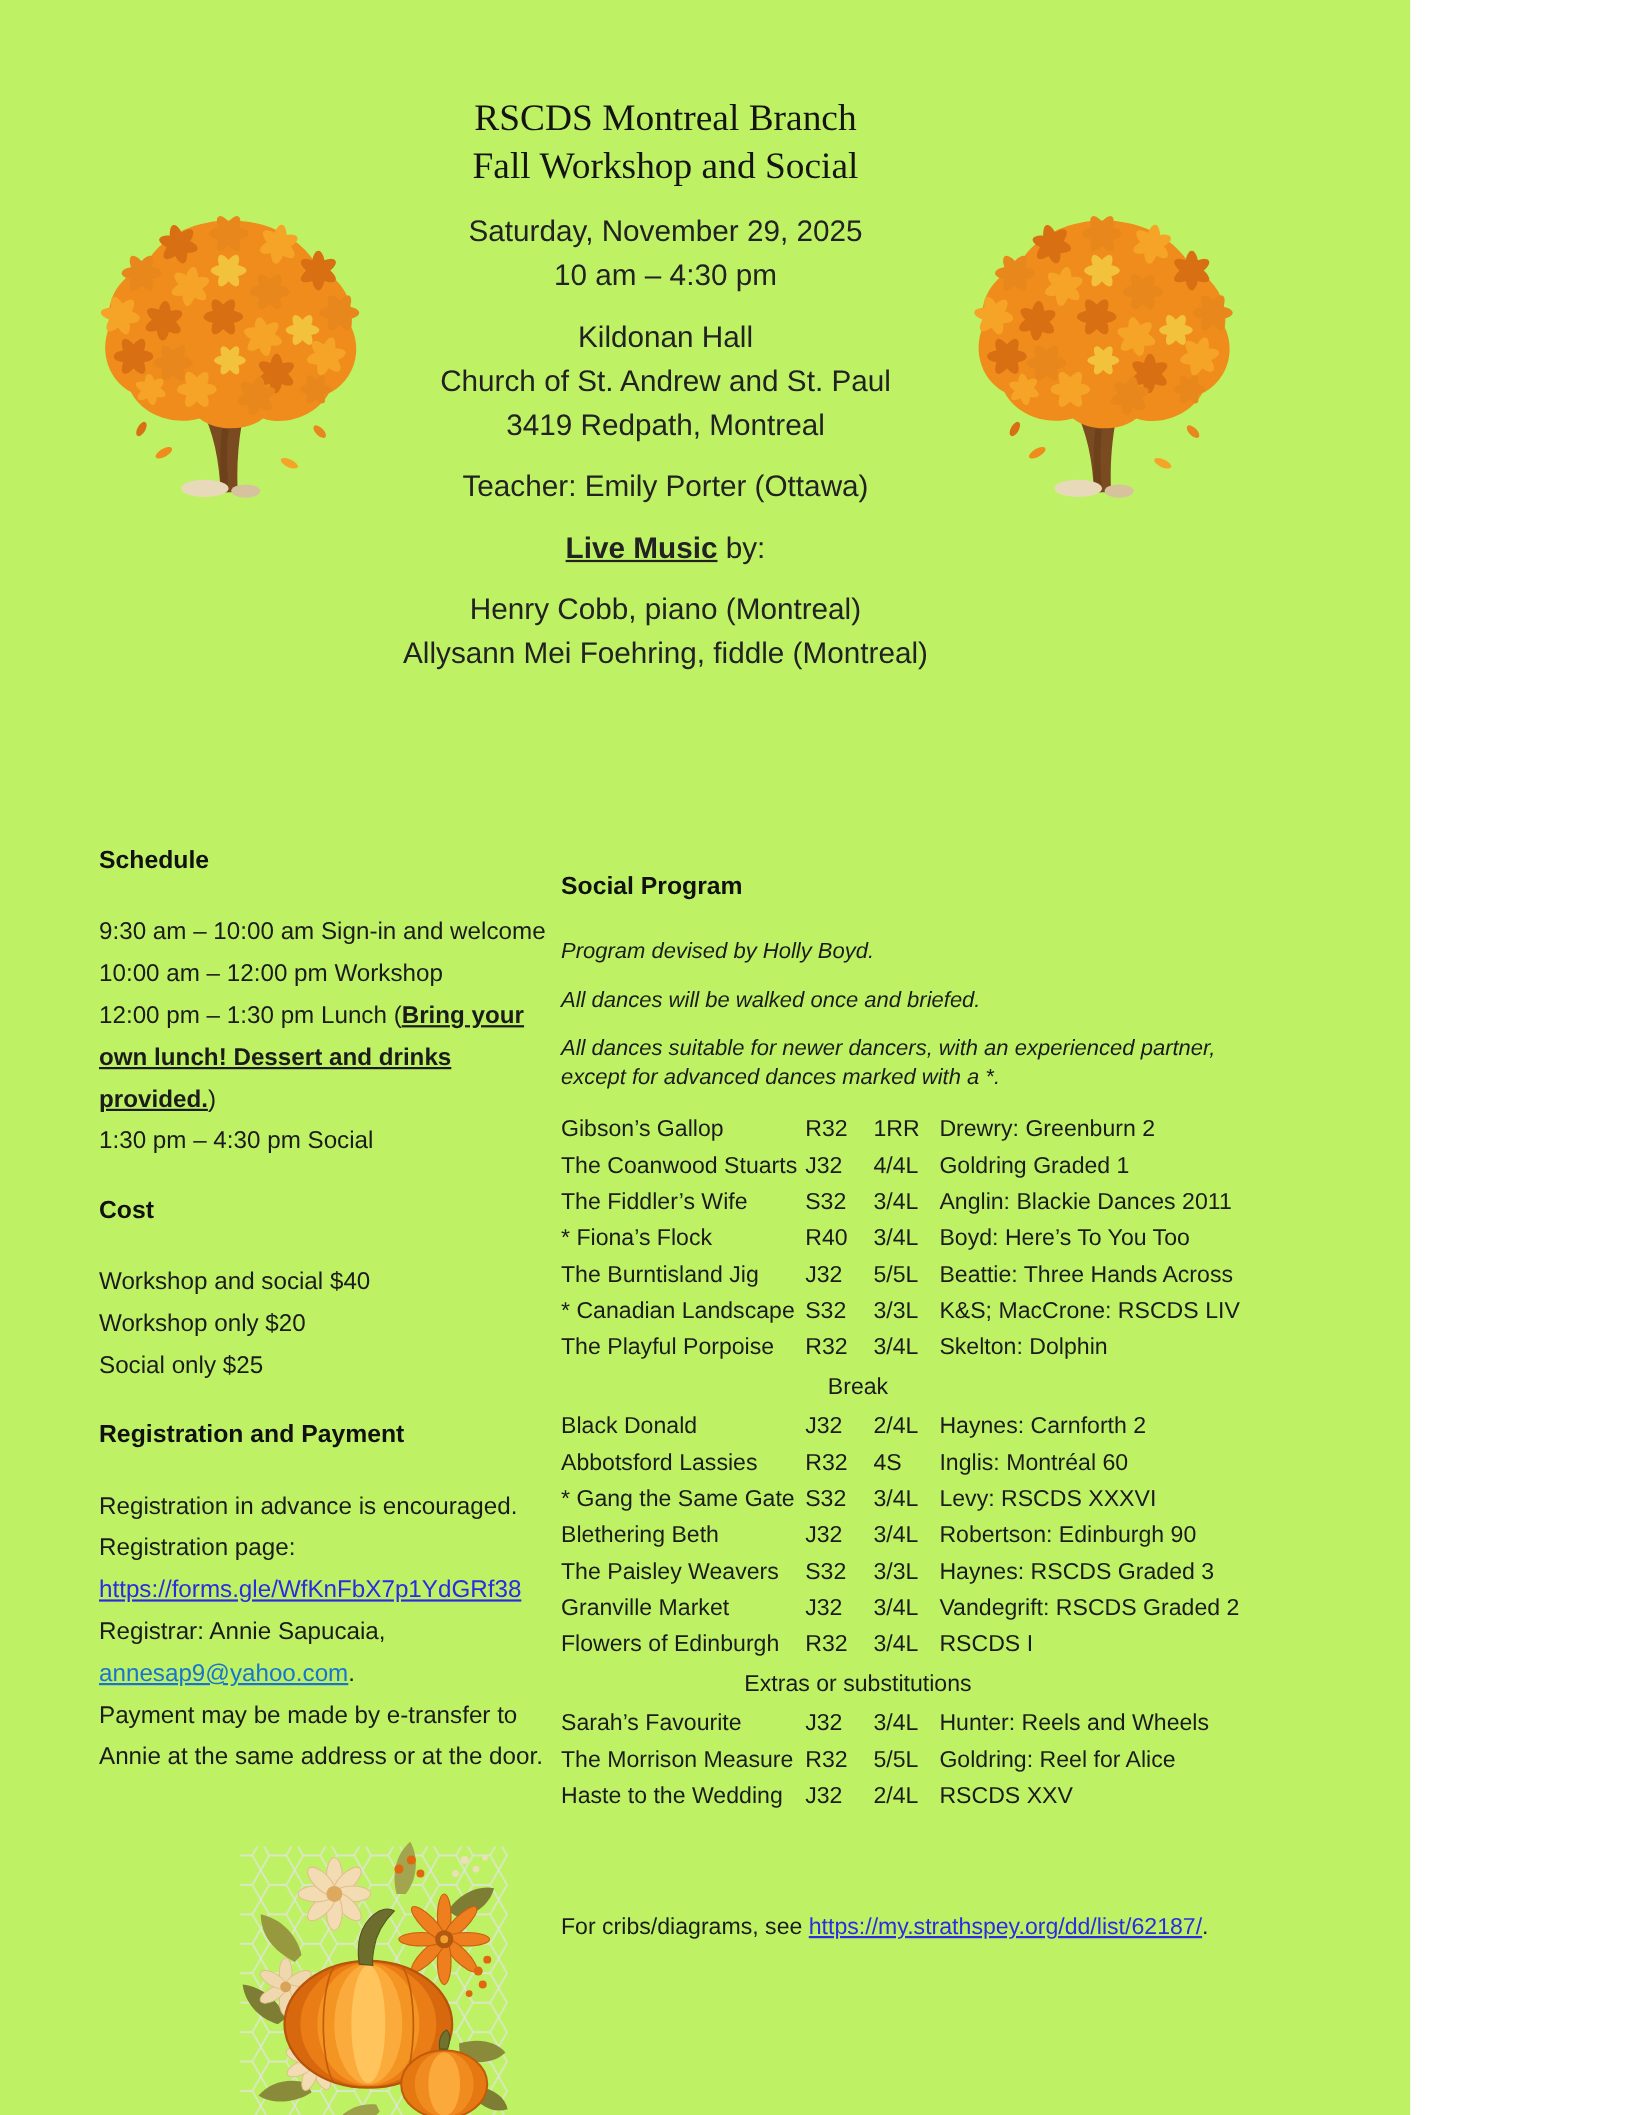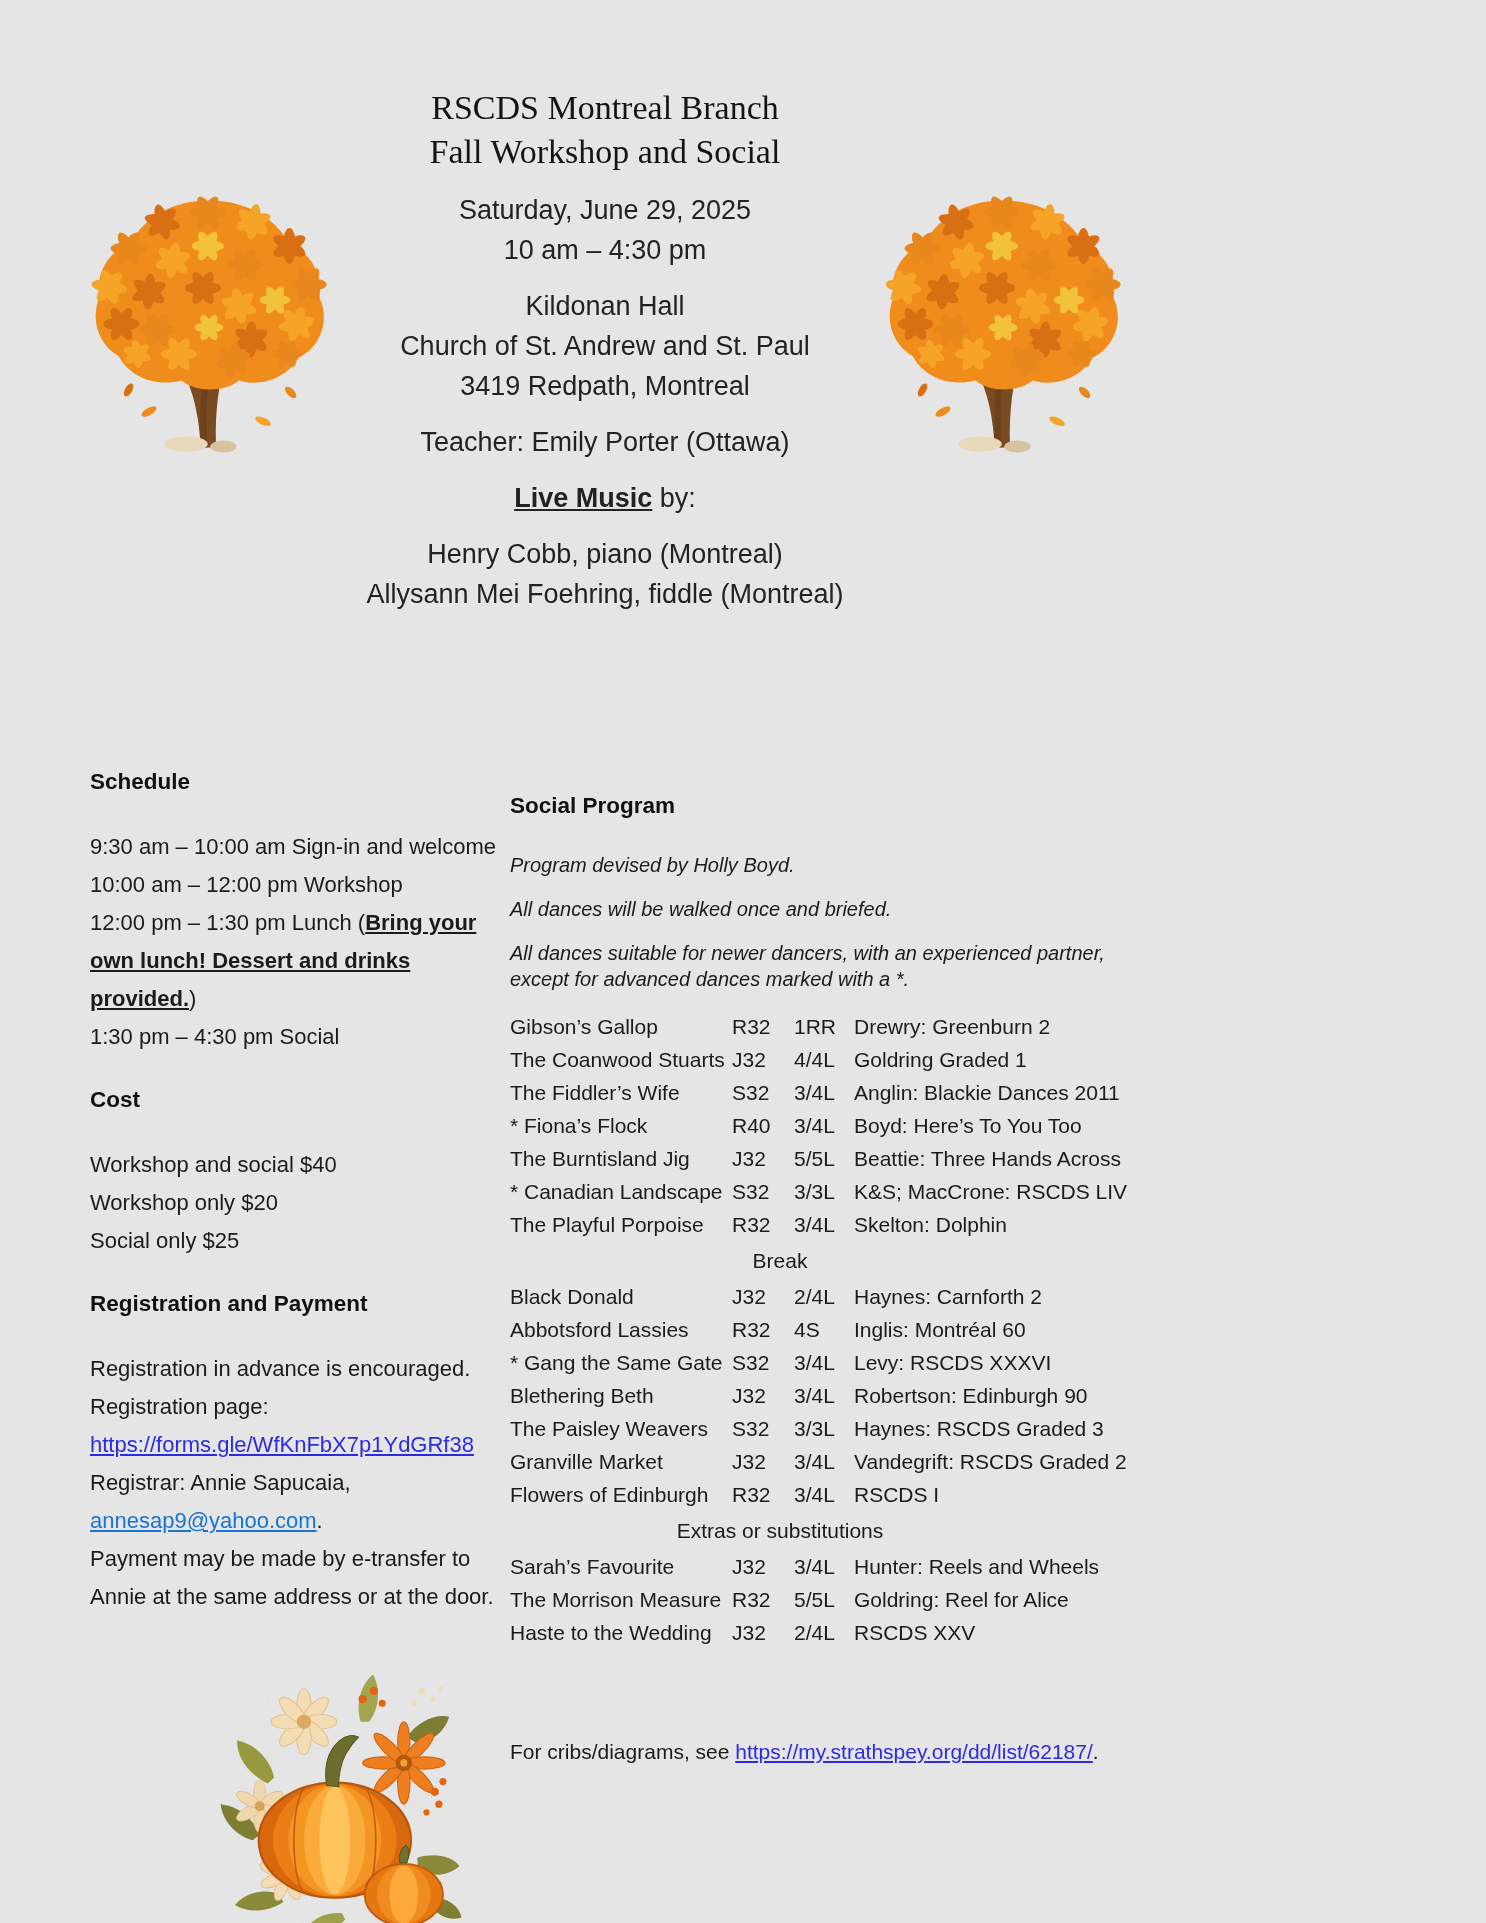--- a/index.html
+++ b/index.html
@@ -1,16 +1,16 @@
 <!DOCTYPE html>
 <html><head>
 <meta charset="utf-8">
 <style>
   html,body{margin:0;padding:0;background:#ffffff;}
-  .page{position:relative;width:1486px;height:1923px;background:#e5e5e5;
+  .page{position:relative;width:1282px;height:1923px;background:#bef264;
         font-family:"Liberation Sans",sans-serif;color:#1b1b1b;overflow:hidden;}
 
   
   .header{position:absolute;top:86px;left:0;width:1210px;text-align:center;}
   .title{font-family:"Liberation Serif",serif;font-size:34px;line-height:44px;color:#141414;}
   .sub{font-size:27px;line-height:40px;color:#222;}
   .gap{margin-top:16px;}
   .b{font-weight:bold;text-decoration:underline;}
 
   
@@ -95,21 +95,21 @@
   <svg class="tree left" viewBox="0 0 210 230" role="img">
     <use href="#autumn-tree"></use>
   </svg>
   <svg class="tree right" viewBox="0 0 210 230" role="img">
     <use href="#autumn-tree"></use>
   </svg>
 
   <div class="header">
     <div class="title">RSCDS Montreal Branch</div>
     <div class="title">Fall Workshop and Social</div>
-    <div class="sub gap">Saturday, June 29, 2025</div>
+    <div class="sub gap">Saturday, November 29, 2025</div>
     <div class="sub">10 am – 4:30 pm</div>
     <div class="sub gap">Kildonan Hall</div>
     <div class="sub">Church of St. Andrew and St. Paul</div>
     <div class="sub">3419 Redpath, Montreal</div>
     <div class="sub gap">Teacher: Emily Porter (Ottawa)</div>
     <div class="sub gap"><span class="b">Live Music</span><span> by:</span></div>
     <div class="sub gap">Henry Cobb, piano (Montreal)</div>
     <div class="sub">Allysann Mei Foehring, fiddle (Montreal)</div>
   </div>
 

